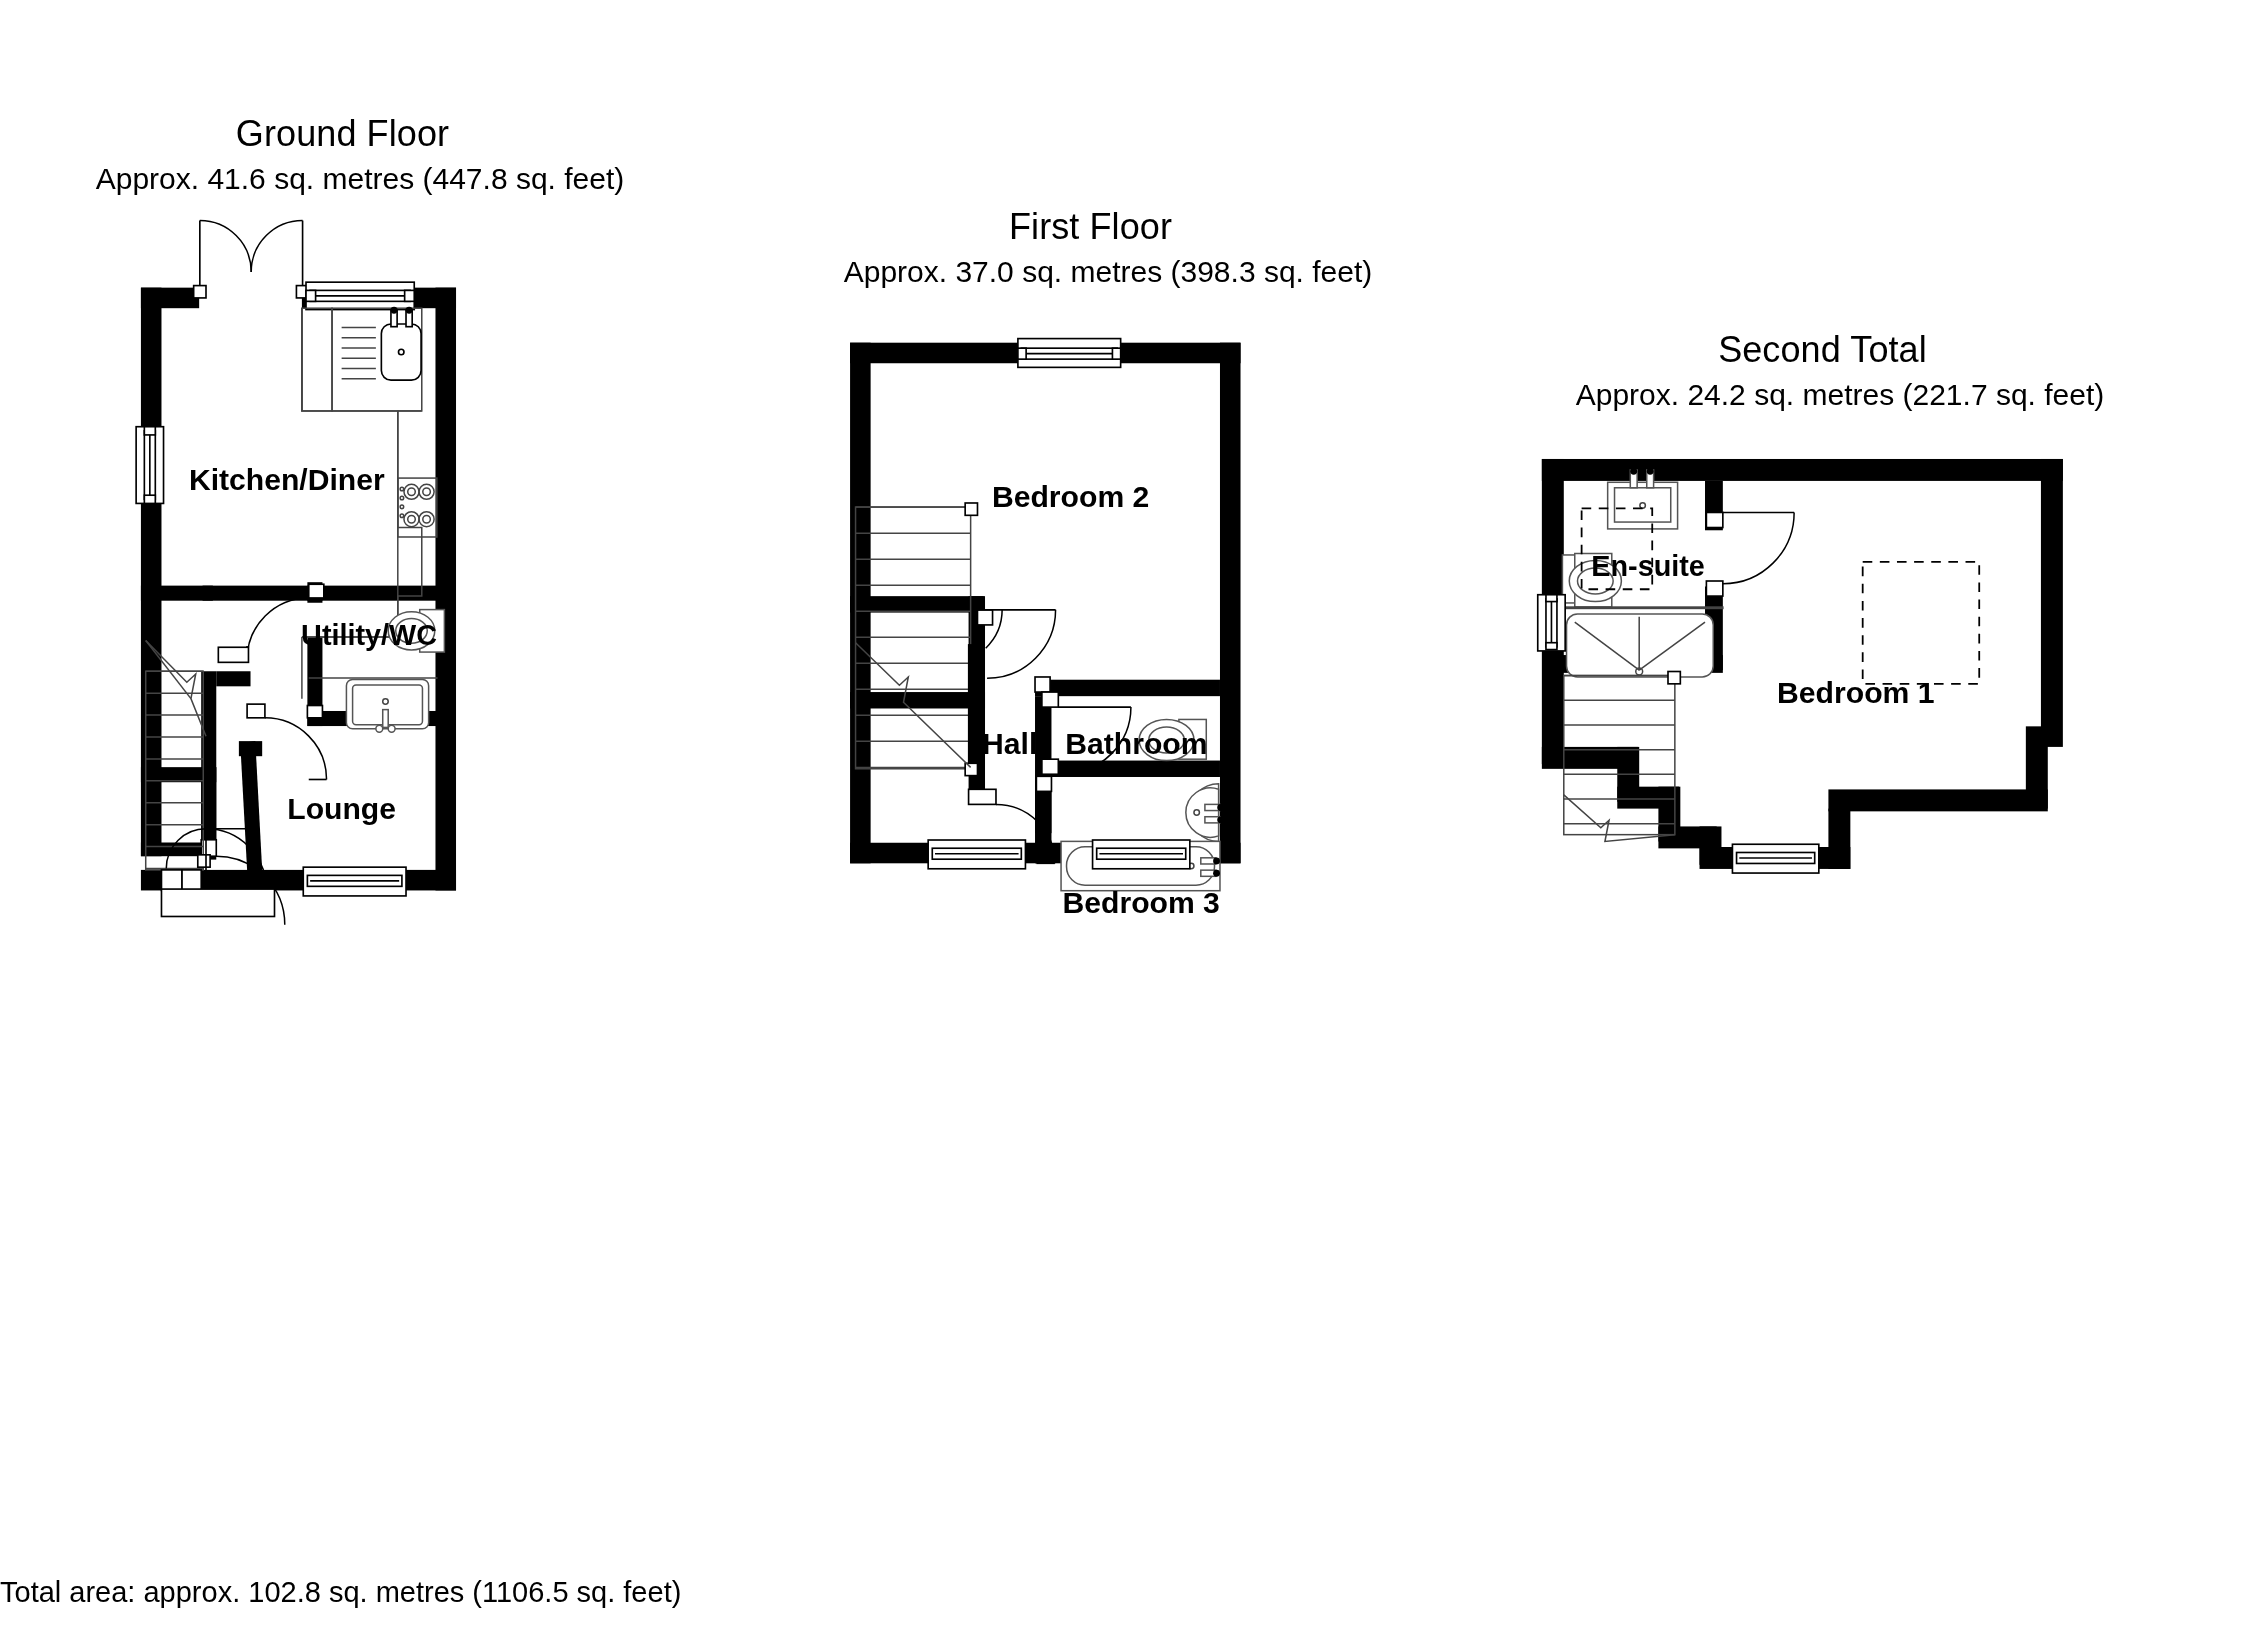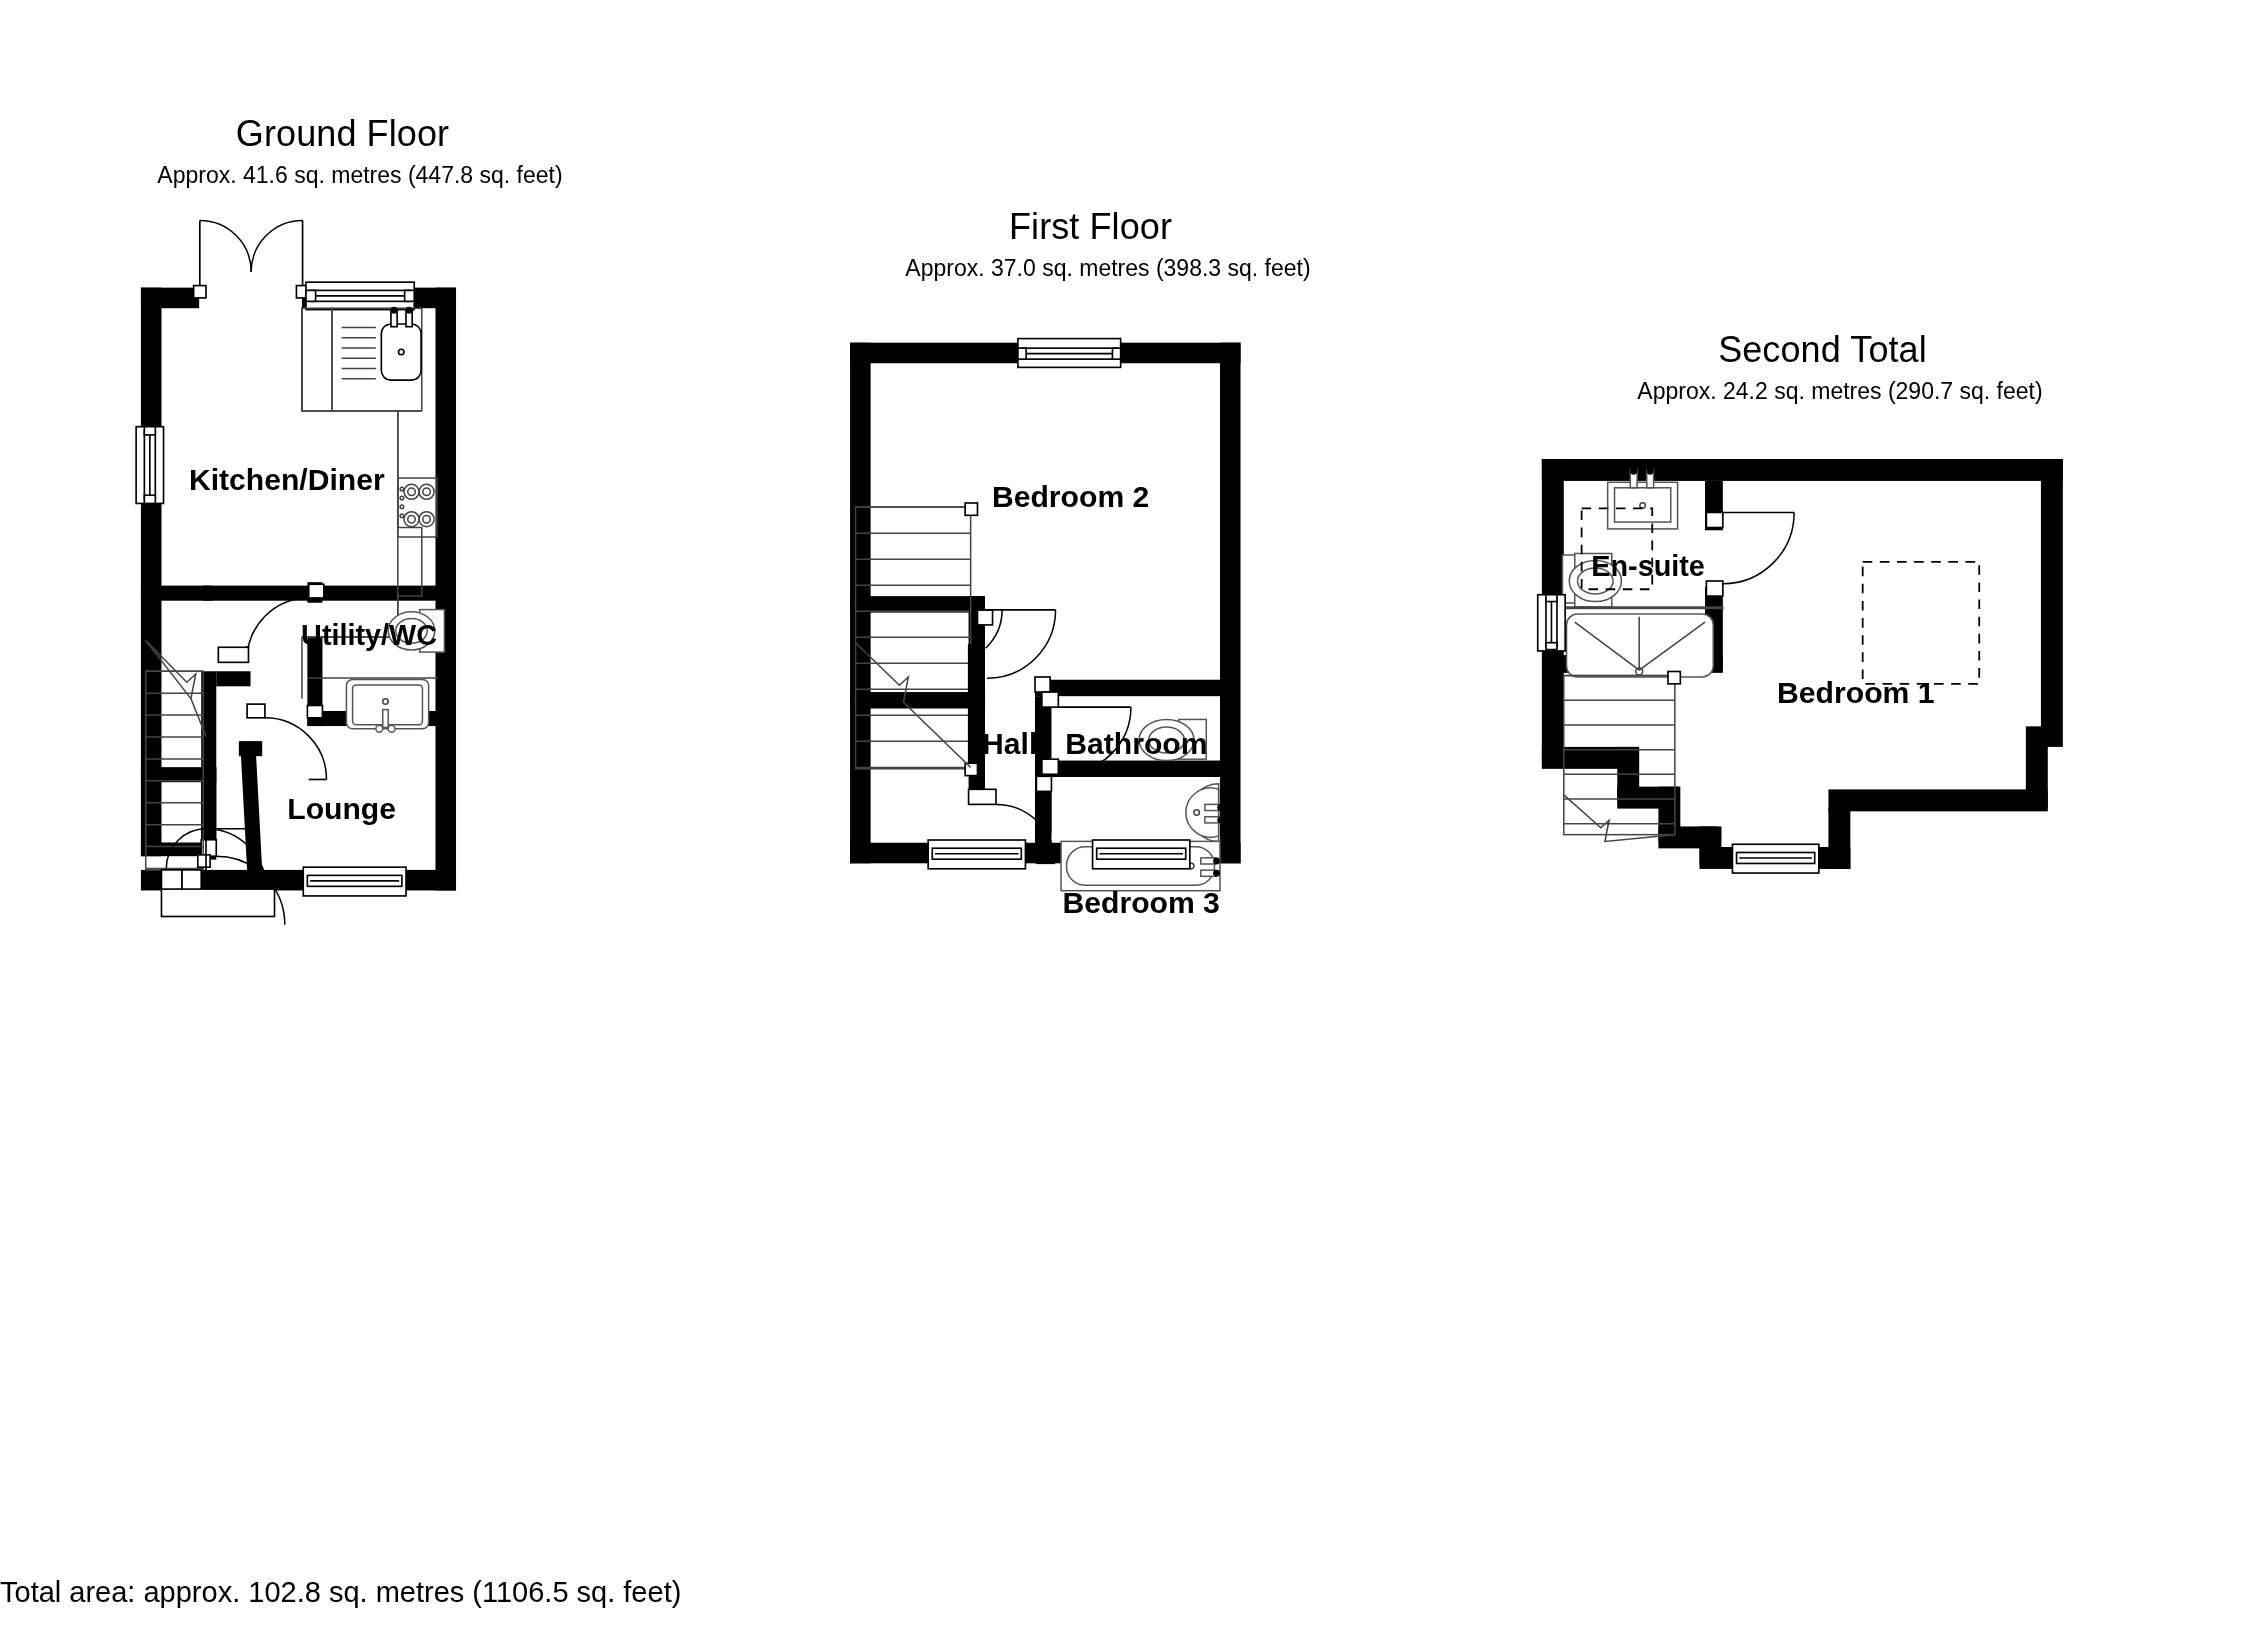--- a/index.html
+++ b/index.html
@@ -27,21 +27,21 @@
     white-space: nowrap;
   }
   .floor-heading .ttl {
     font-size: 36px;
     font-weight: normal;
     letter-spacing: 0.1px;
     line-height: 1.0;
     display: block;
   }
   .floor-heading .sub {
-    font-size: 23px;
+    font-size: 30px;
     font-weight: normal;
     line-height: 1.0;
     display: block;
     margin-top: 12.3px;
     padding-left: 35px;
   }
   #heading-ground { left: 0px;    top: 116px; width: 685px; }
   #heading-first  { left: 748px; top: 209px; width: 685px; }
   #heading-second { left: 1480px; top: 332px; width: 685px; }
 
@@ -91,21 +91,21 @@
     <span class="sub">Approx. 41.6 sq. metres (447.8 sq. feet)</span>
   </div>
 
   <div class="floor-heading" id="heading-first">
     <span class="ttl">First Floor</span>
     <span class="sub">Approx. 37.0 sq. metres (398.3 sq. feet)</span>
   </div>
 
   <div class="floor-heading" id="heading-second">
     <span class="ttl">Second Total</span>
-    <span class="sub">Approx. 24.2 sq. metres (290.7 sq. feet)</span>
+    <span class="sub">Approx. 24.2 sq. metres (221.7 sq. feet)</span>
   </div>
 
   <svg class="plan-svg" id="svg-ground" width="617" height="685" viewBox="0 0 900 1000">
 
     <g>
 
       <rect class="wall" x="55" y="90" width="30" height="205"></rect>
 
       <rect class="wall" x="55" y="403" width="30" height="517"></rect>
 

